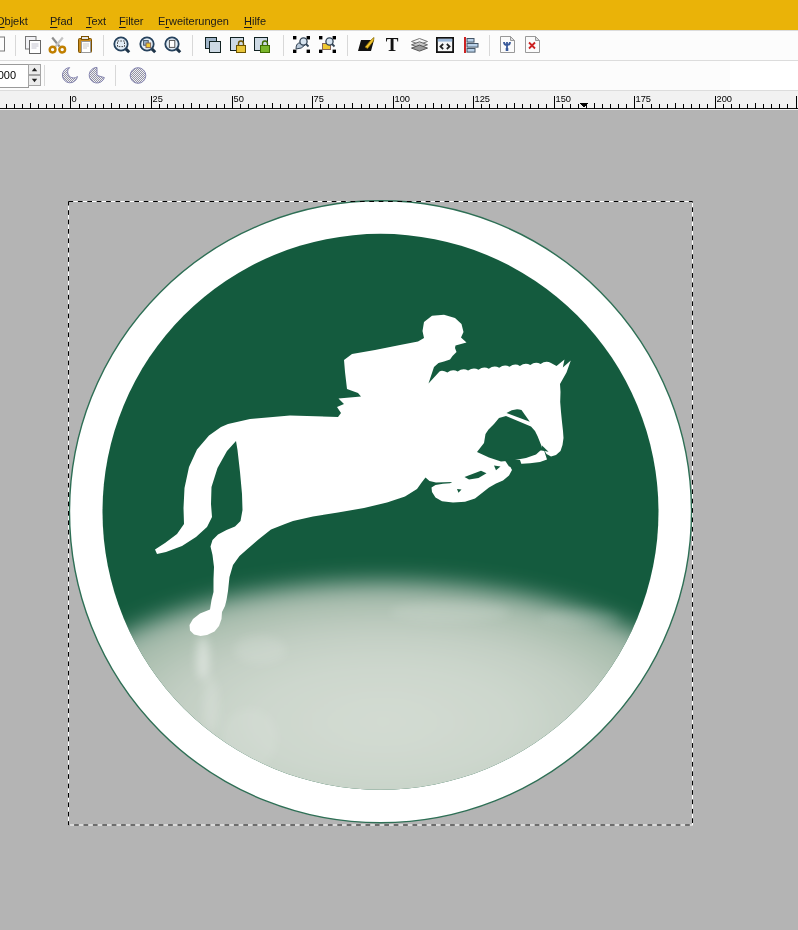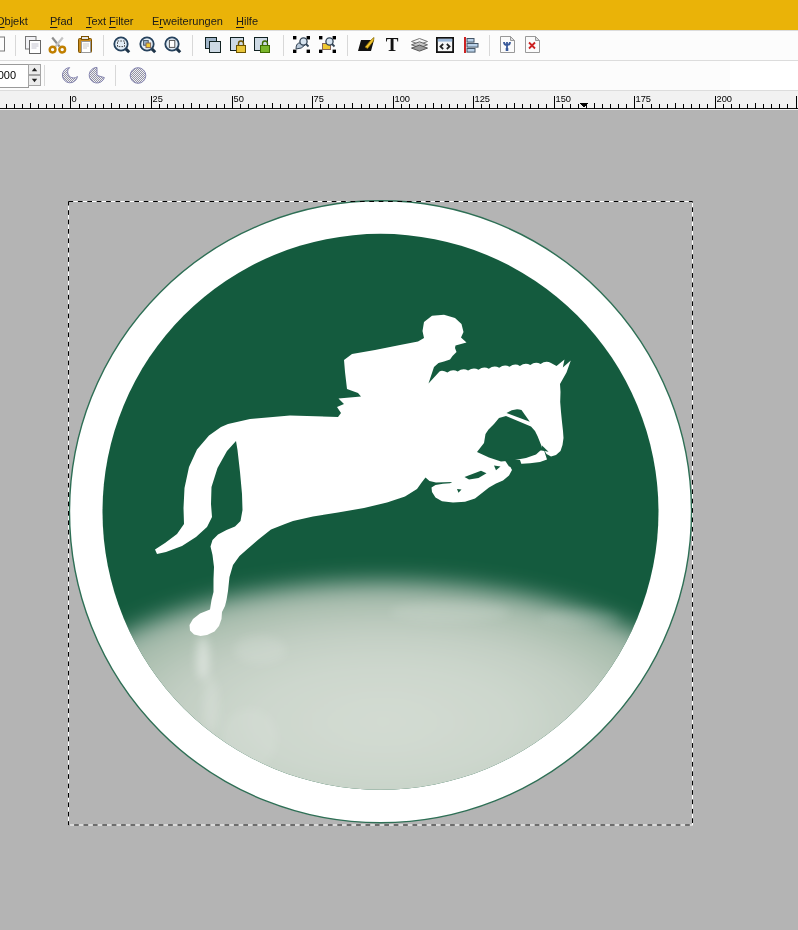--- a/index.html
+++ b/index.html
@@ -17,23 +17,23 @@
 #spin .txt{position:absolute;right:12px;top:4px;font-size:11px;color:#000;}
 #spinbtn{position:absolute;left:28px;top:3px;width:13px;height:22px;}
 #spinbtn .b{position:absolute;left:0;width:13px;height:11px;background:#ececec;border:1px solid #a5a5a5;box-sizing:border-box;}
 #spinbtn svg{display:block}
 </style></head>
 <body>
 <div id="menubar">
   <span class="mi" style="left:-4px"><u>O</u>bjekt</span>
   <span class="mi" style="left:50px"><u>P</u>fad</span>
   <span class="mi" style="left:86px"><u>T</u>ext</span>
-  <span class="mi" style="left:109px"><u>F</u>ilter</span>
-  <span class="mi" style="left:152px">E<u>r</u>weiterungen</span>
-  <span class="mi" style="left:236px"><u>H</u>ilfe</span>
+  <span class="mi" style="left:119px"><u>F</u>ilter</span>
+  <span class="mi" style="left:158px">E<u>r</u>weiterungen</span>
+  <span class="mi" style="left:244px"><u>H</u>ilfe</span>
 </div>
 <div class="hline" style="top:30px"></div>
 <div id="tb1">
     <svg class="icon" style="left:-6px;top:5px" width="12" height="16" viewBox="0 0 12 16">
       <rect x="0.5" y="1" width="10" height="14" fill="#fdfdfd" stroke="#7a7a7a"></rect>
     </svg>
 <div class="vsep" style="left:15px"></div>
 <svg class="icon" style="left:24px;top:5px" width="18" height="18" viewBox="0 0 18 18">
 <rect x="1.5" y="0.5" width="10.5" height="12.5" fill="#f2f2f5" stroke="#777"></rect>
 <rect x="5.5" y="4.5" width="11" height="13" fill="#ffffff" stroke="#666"></rect>

